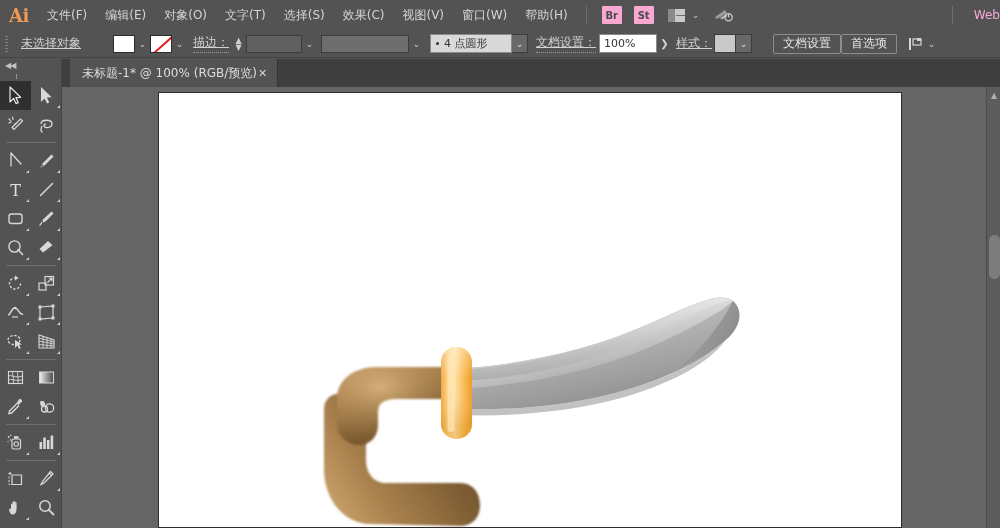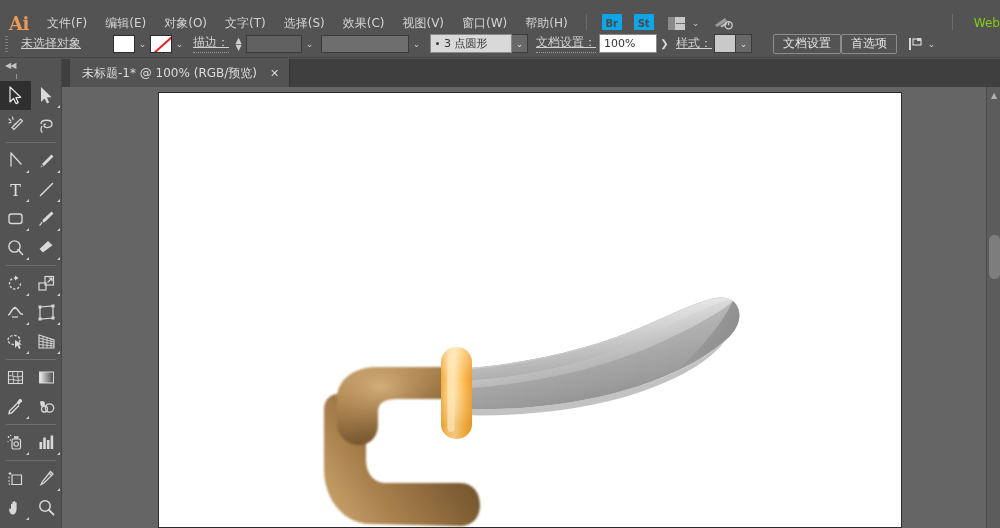--- a/index.html
+++ b/index.html
@@ -7,41 +7,41 @@
     width: 1000px; height: 528px;
     overflow: hidden;
     background: #535353;
     font-family: "DejaVu Sans", "Liberation Sans", sans-serif;
     -webkit-font-smoothing: antialiased;
   }
   #app { position: relative; width: 1000px; height: 528px; }
 
   
   .menubar {
-    position: absolute; left: 0; top: 8px; width: 1000px; height: 30px;
+    position: absolute; left: 0; top: 0; width: 1000px; height: 30px;
     background: #535353;
     display: flex; align-items: center;
   }
   .ai-logo {
     width: 38px; height: 30px;
     display: flex; align-items: center; justify-content: center;
     color: #ec9a55; font-size: 18px; font-weight: bold;
     letter-spacing: -0.5px;
     font-family: "DejaVu Serif", "Liberation Serif", serif;
   }
   .menu-item {
     padding: 0 9px; height: 30px; line-height: 30px;
     color: #d4d4d4; font-size: 12px; white-space: nowrap;
   }
   .menu-sep {
     width: 1px; height: 18px; background: #6d6d6d; margin: 0 9px;
   }
   .app-btn {
     width: 20px; height: 18px; margin: 0 6px;
-    background: #0ea5e9; color: #4a4a4a;
+    background: #f9a8d4; color: #4a4a4a;
     font-size: 10px; font-weight: bold;
     display: flex; align-items: center; justify-content: center;
     border-radius: 1px;
     text-align: right;
   }
   .arrange-btn { display: flex; align-items: center; margin-left: 8px; }
   .arrange-icon {
     width: 17px; height: 13px; position: relative;
     background: #c9c9c9;
   }
@@ -53,21 +53,21 @@
     content: ""; position: absolute; left: 8px; top: 6px;
     width: 9px; height: 1px; background: #6d6d6d;
   }
   .chev { color: #cfcfcf; font-size: 9px; margin-left: 7px; }
   .cc-icon {
     margin-left: 14px; width: 22px; height: 18px;
     display: flex; align-items: center; justify-content: center;
     color: #b8b8b8;
   }
   .ws-label {
-    color: #84cc16; font-size: 12px; padding-left: 12px;
+    color: #f9a8d4; font-size: 12px; padding-left: 12px;
   }
 
   
   .controlbar {
     position: absolute; left: 0; top: 30px; width: 1000px; height: 28px;
     background: #535353;
     display: flex; align-items: center;
     border-bottom: 1px solid #454545;
   }
   .grip {
@@ -144,21 +144,21 @@
   }
 
   
   .tabbar {
     position: absolute; left: 62px; top: 59px; width: 938px; height: 28px;
     background: #3f3f3f;
   }
   .doc-tab {
     position: absolute; left: 8px; top: 0; height: 28px;
     background: #535353;
-    display: flex; align-items: center; gap: 13px;
+    display: flex; align-items: center; gap: 1px;
     padding: 0 10px 0 12px;
     border-right: 1px solid #353535;
   }
   .doc-tab-title { color: #ddd; font-size: 12px; white-space: nowrap; }
   .doc-tab-close { color: #d8d8d8; font-size: 11px; line-height: 1; }
 
   
   .toolbar {
     position: absolute; left: 0; top: 59px; width: 62px; height: 469px;
     background: #535353;
@@ -280,21 +280,21 @@
         <span>▼</span>
       </div>
     <div class="field-dark" style="width:56px;margin-left:2px;"></div>
     <div class="mini-chev">⌄</div>
 
     <div class="field-dark" style="width:88px;margin-left:4px;background:#6e6e6e;"></div>
     <div class="mini-chev">⌄</div>
 
     <div class="field-light" style="width:82px;margin-left:6px;">
       <span class="dot-mark"></span>
-      <span>3 点圆形</span>
+      <span>4 点圆形</span>
     </div>
     <div class="cb-chev-btn">⌄</div>
 
     <div class="dotted-label" style="margin-left:8px;">文档设置：</div>
     <div class="opacity-field" style="margin-left:3px;">100%</div>
     <div class="opacity-arrow">❯</div>
 
     <div class="cb-label" style="margin-left:4px;text-decoration:underline;">样式：</div>
     <div class="style-swatch" style="margin-left:2px;"></div>
     <div class="cb-chev-btn">⌄</div>

